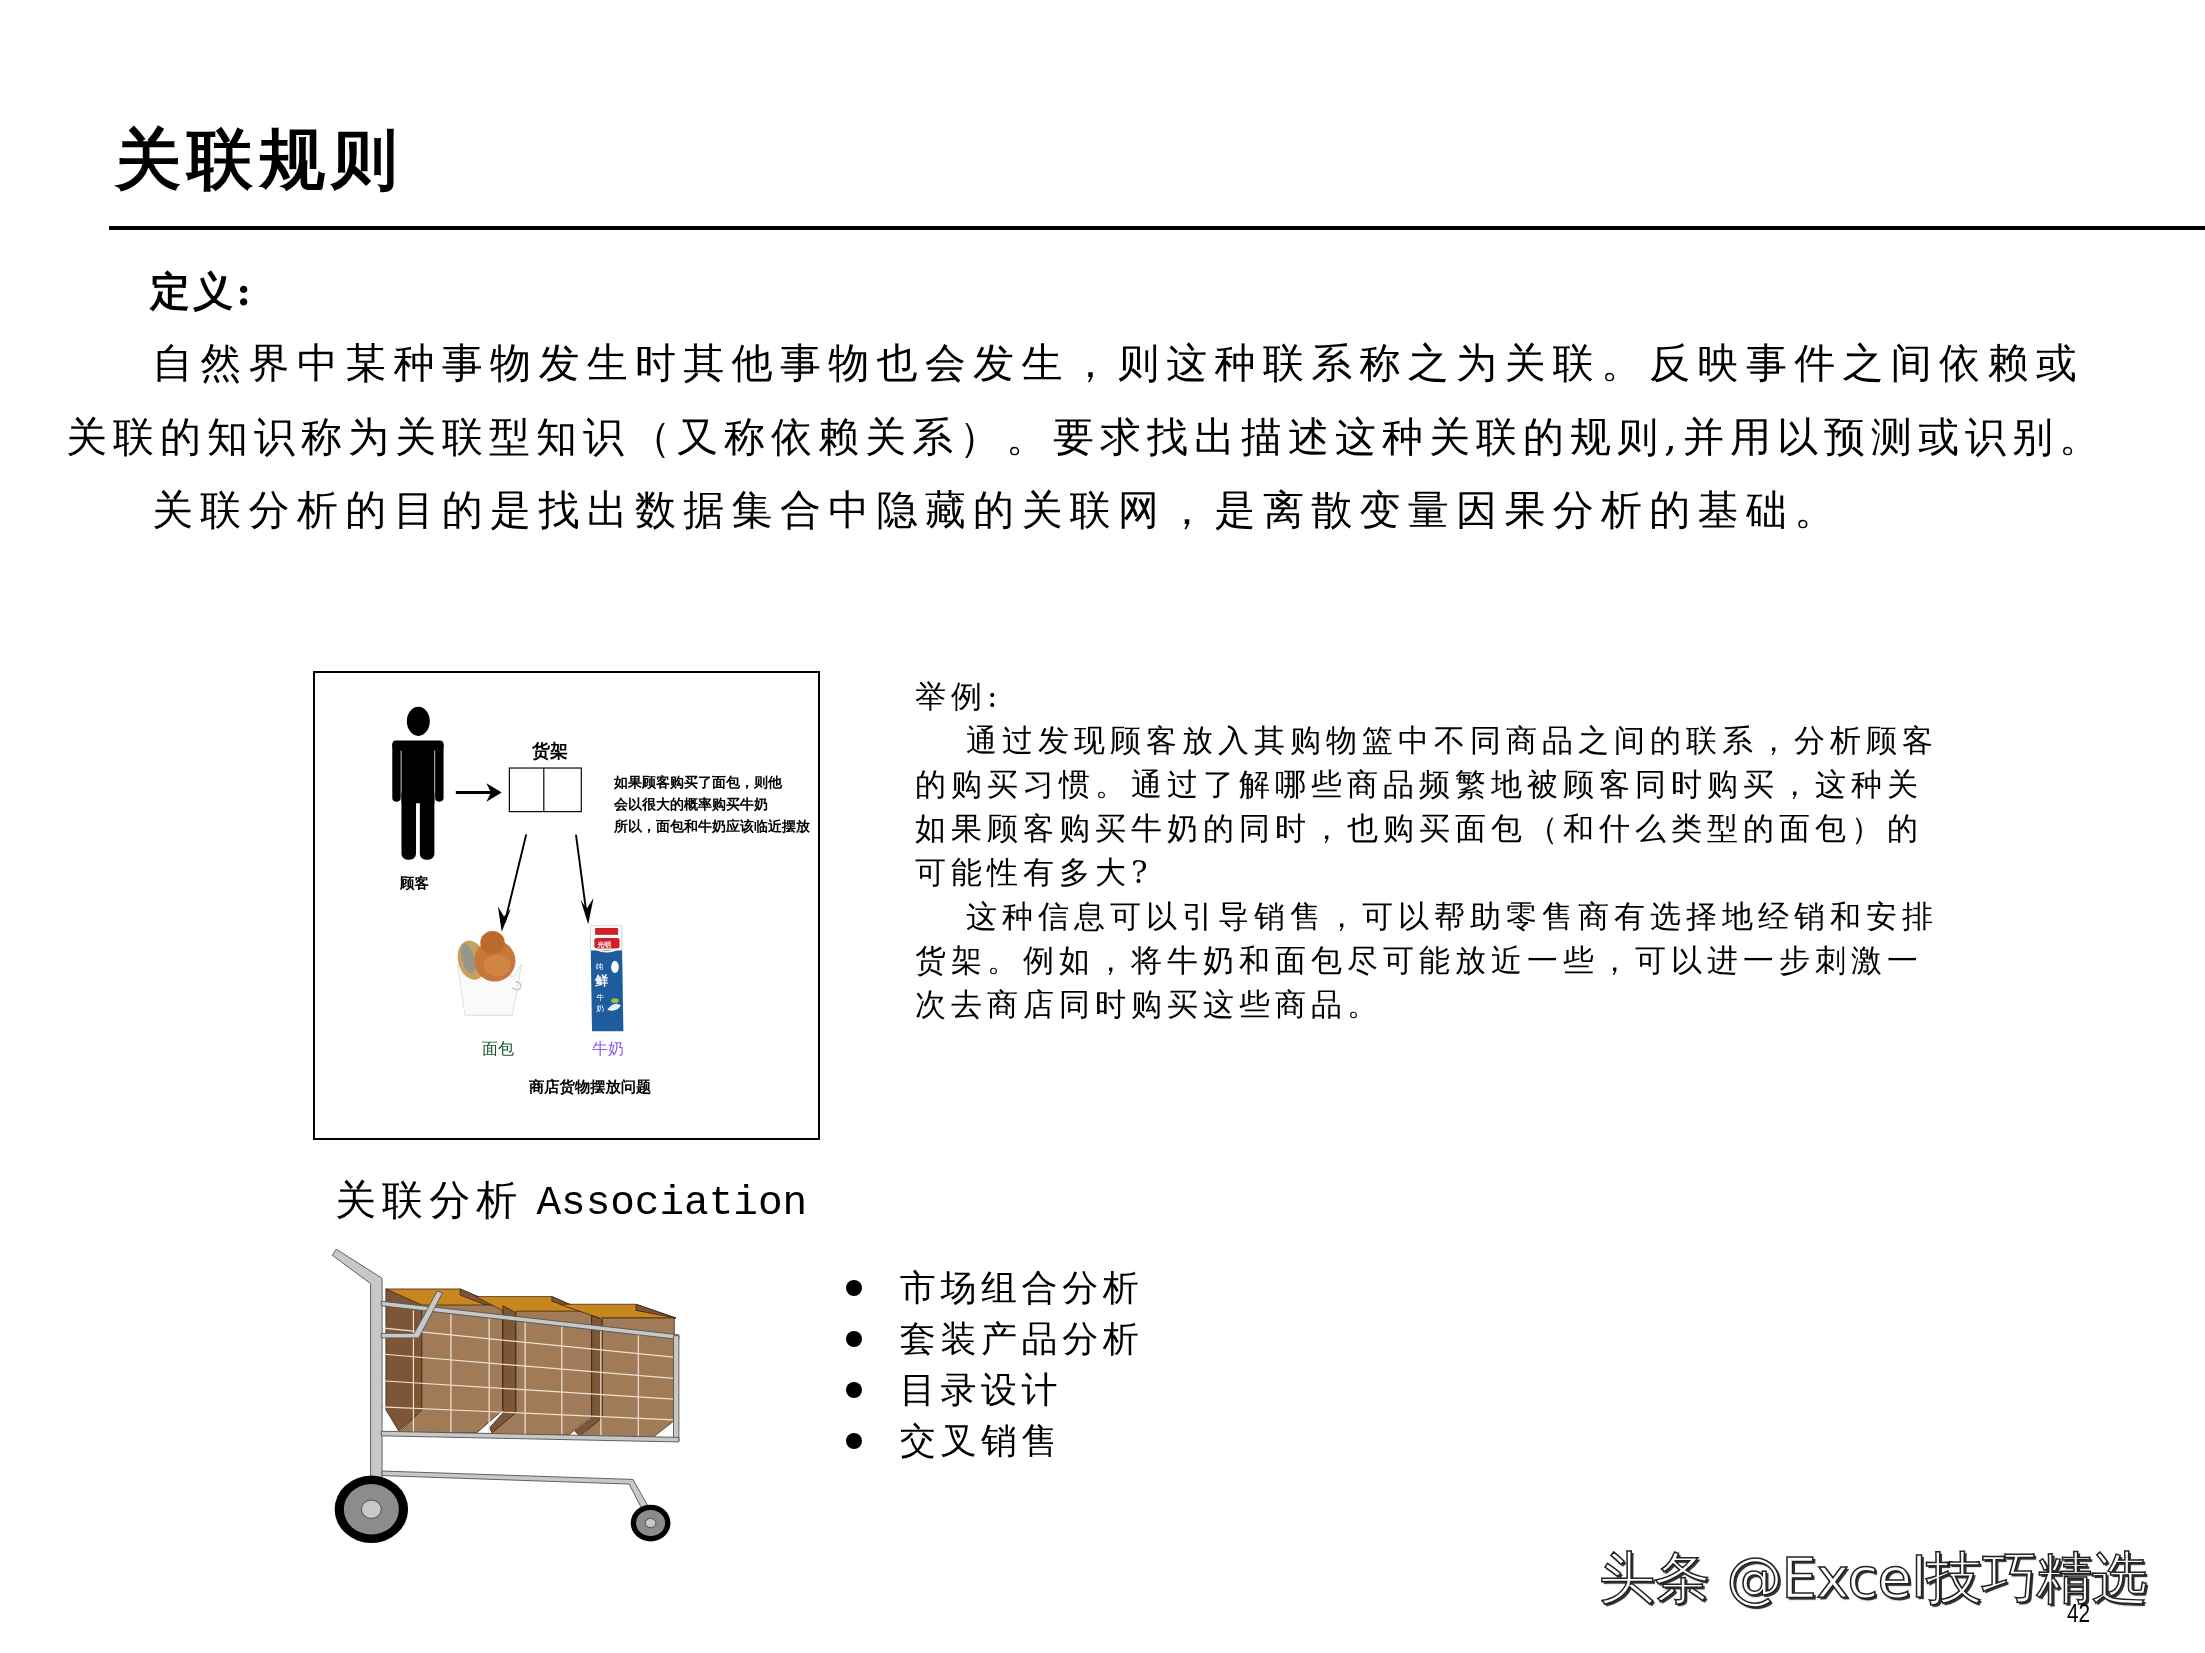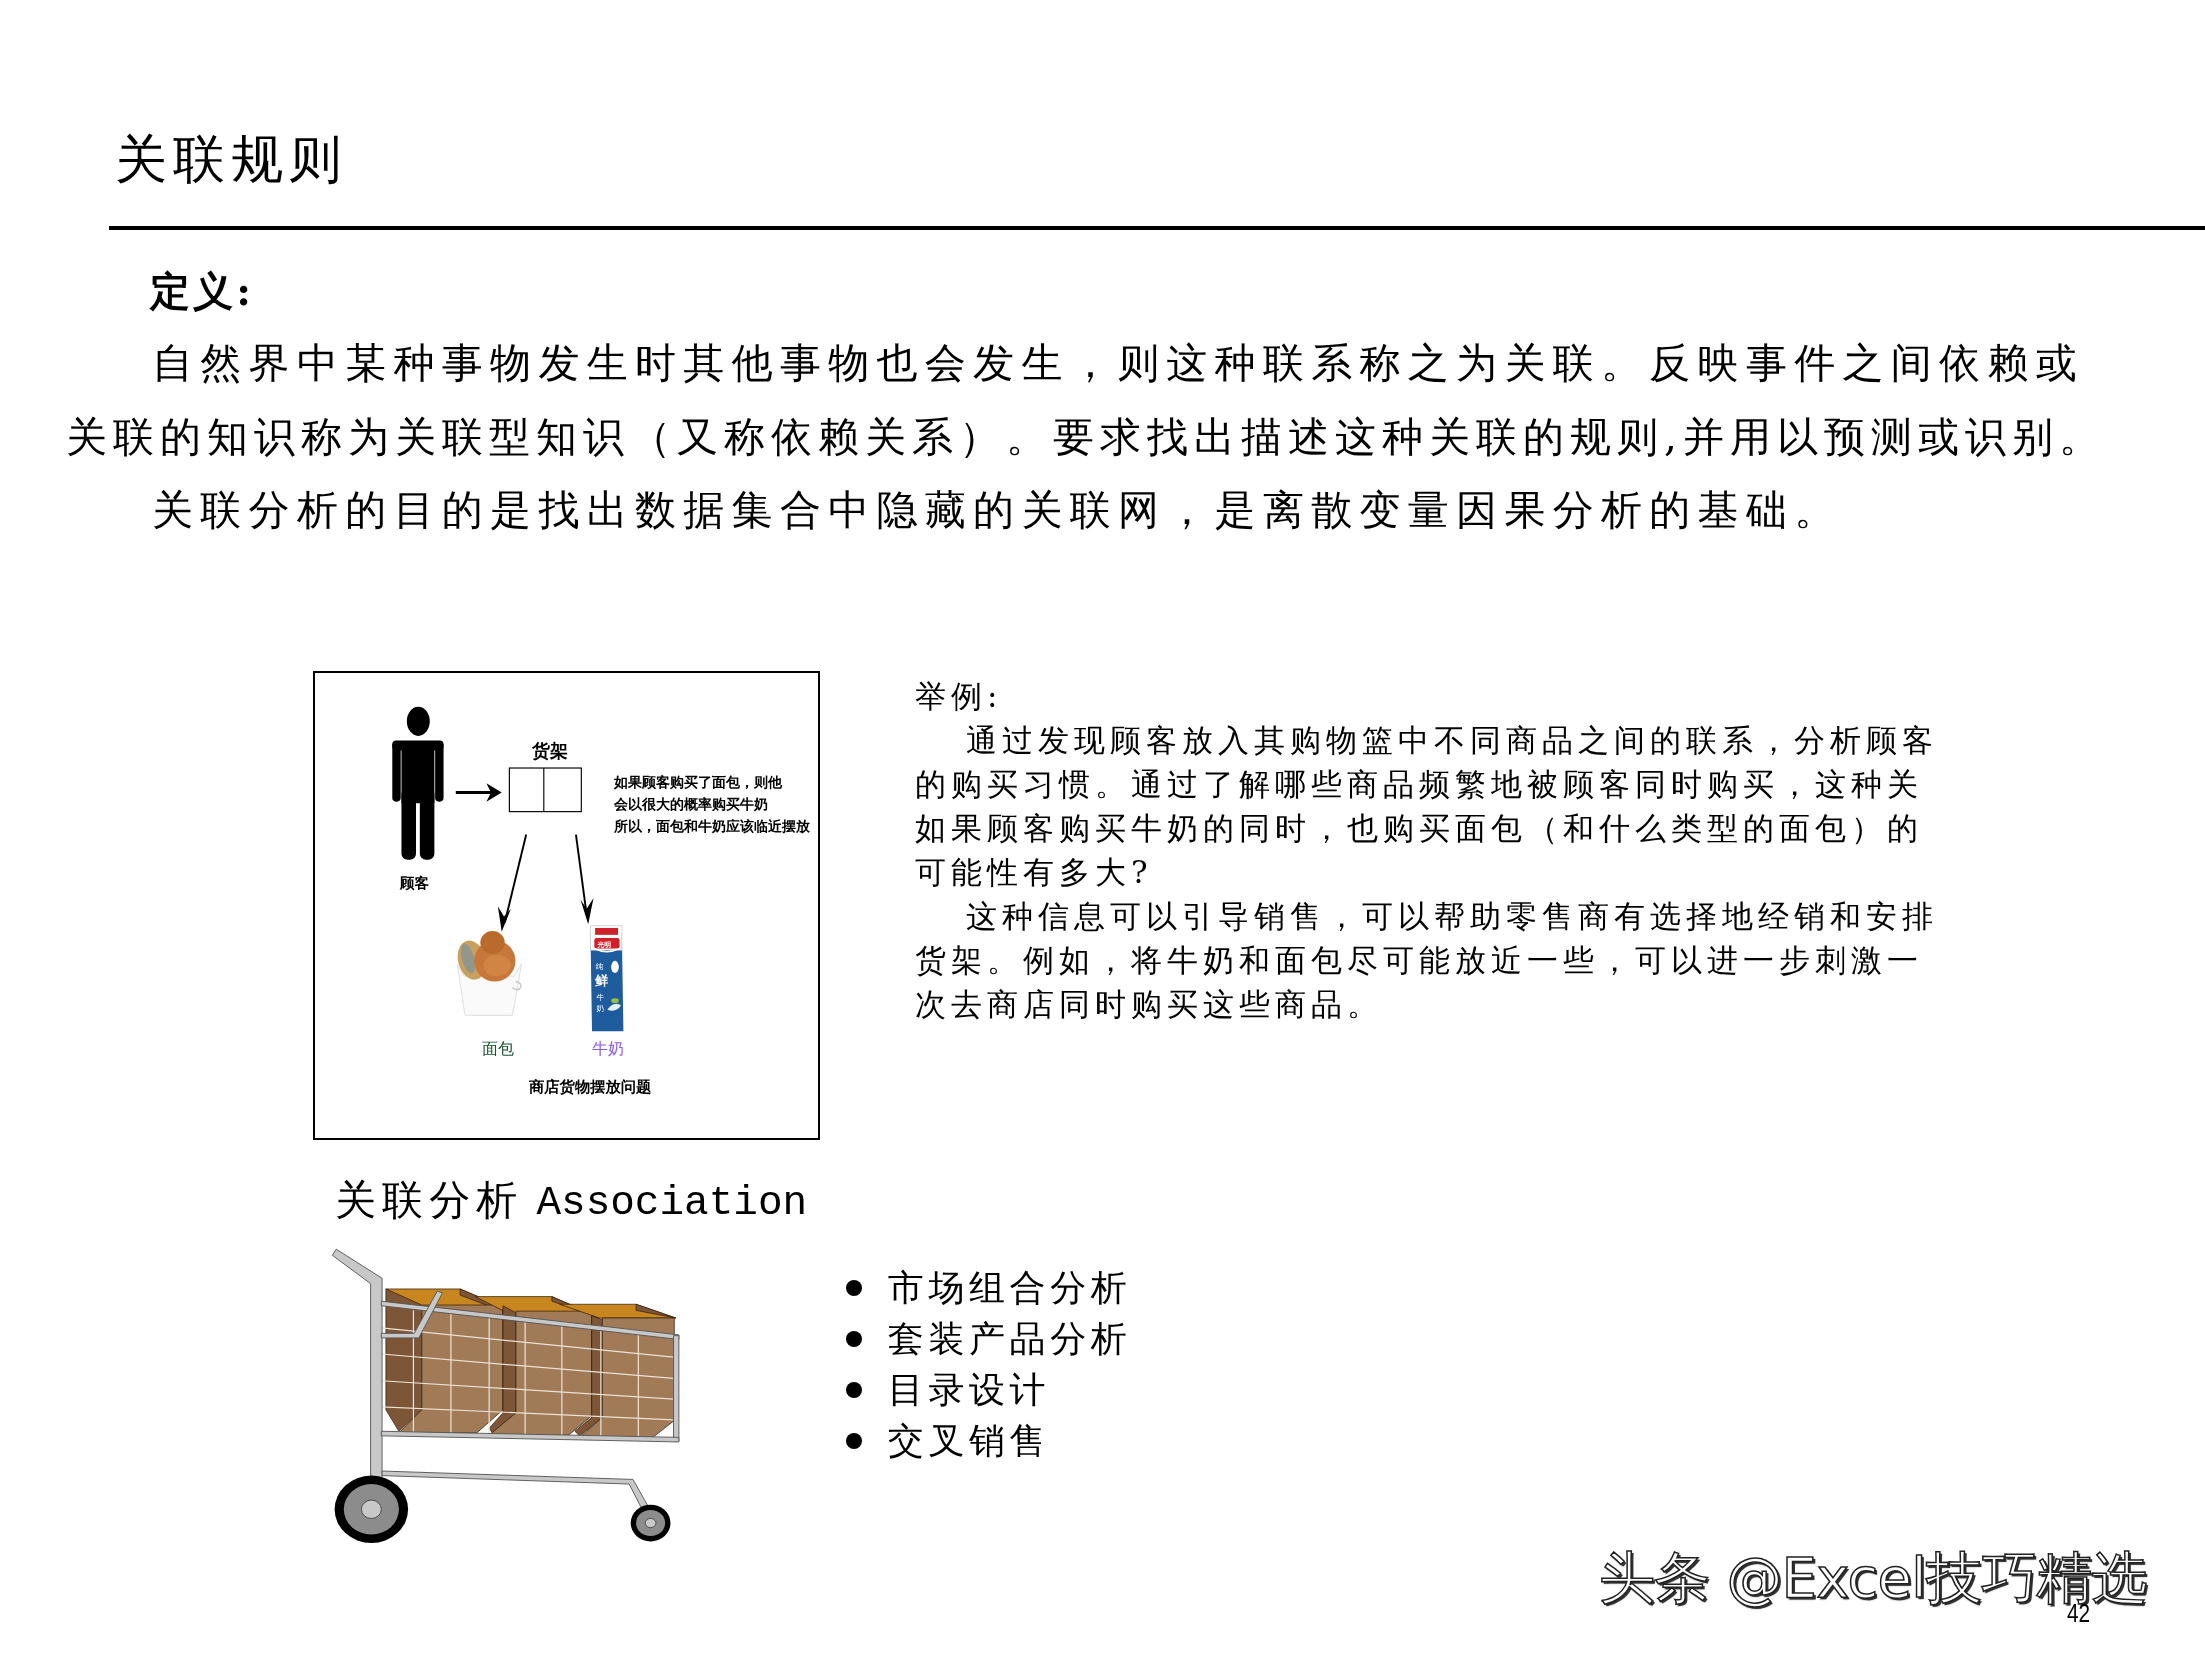--- a/index.html
+++ b/index.html
@@ -3,21 +3,21 @@
 <meta charset="utf-8">
 <style>
   * { margin: 0; padding: 0; box-sizing: border-box; }
   html, body { width: 2205px; height: 1654px; background: #ffffff; overflow: hidden; }
   body { position: relative; font-family: "DejaVu Serif", "Liberation Serif", serif; color: #000; }
 
   .abs { position: absolute; white-space: nowrap; }
 
   .title {
     left: 115px; top: 113px;
-    font-size: 52px; line-height: 92px; font-weight: normal;
+    font-size: 66px; line-height: 92px; font-weight: bold;
     letter-spacing: 6.1px;
     font-family: "DejaVu Serif", serif;
   }
   .title-rule {
     left: 109px; top: 226px; width: 2097px; height: 3.8px; background: #000;
   }
 
   .def-label {
     left: 150px; top: 266px;
     font-size: 40px; line-height: 49px; font-weight: bold; letter-spacing: 3.1px;
@@ -55,21 +55,21 @@
     left: 335px; top: 1175px;
     font-size: 41px; line-height: 51px;
   }
   .assoc-heading .cn { letter-spacing: 6.1px; }
   .assoc-heading .en { font-family: "Liberation Mono", monospace; font-size: 41px; letter-spacing: 0px; }
 
   .cart { left: 322px; top: 1240px; }
 
   .bullets { left: 842px; top: 1262px; }
   .bullet-row {
-    position: relative; height: 51px; display: flex; align-items: center;
+    position: relative; height: 51px; display: flex; align-items: center; gap: 12px;
   }
   .bullet-dot {
     width: 16px; height: 16px; border-radius: 50%; background: #000; margin-left: 3.8px;
   }
   .bullet-text {
     margin-left: 26px; font-size: 36px; letter-spacing: 4.6px; line-height: 51px;
   }
 
   .watermark {
     left: 1599px; top: 1545px;

